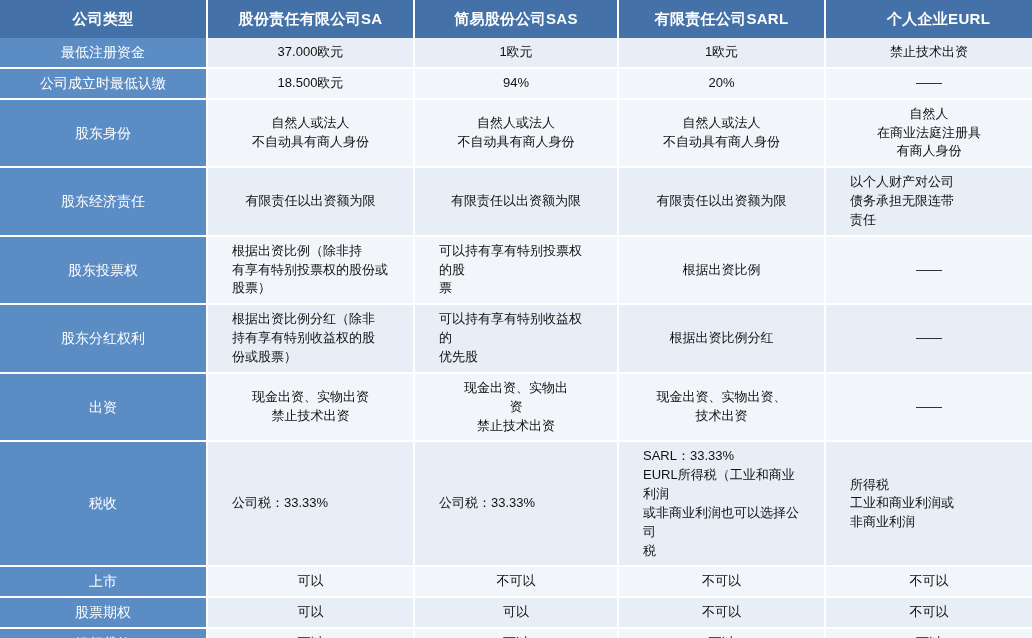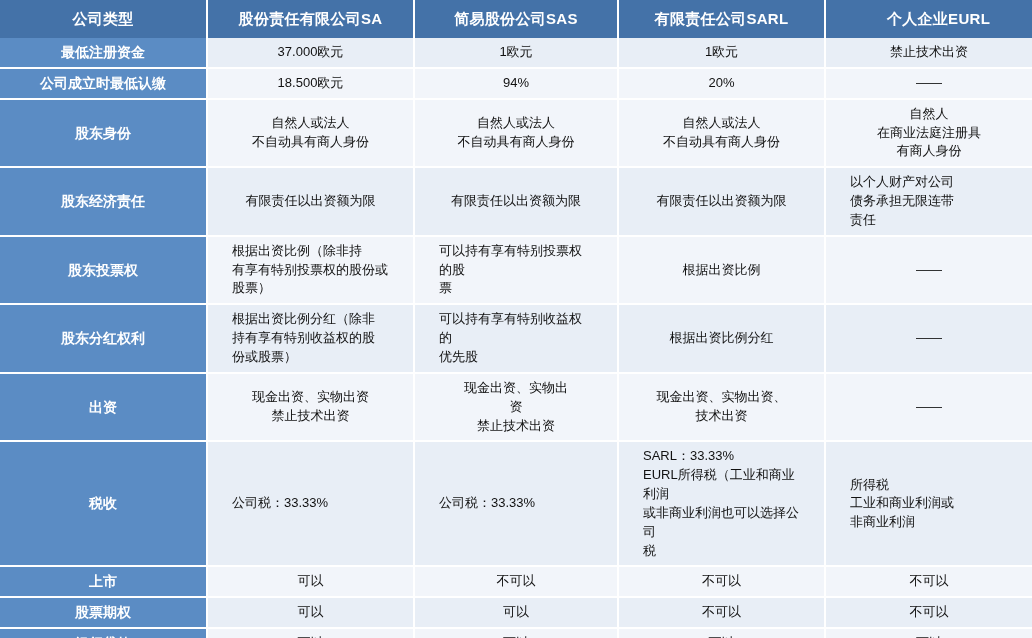--- a/index.html
+++ b/index.html
@@ -37,21 +37,21 @@
     vertical-align: middle;
     border-right: 2px solid #ffffff;
     letter-spacing: 0.3px;
   }
   th.hdr:last-child { border-right: none; padding-left: 20px; }
 
   td.rowhead {
     background: #5b8cc4;
     color: #ffffff;
     font-size: 14px;
-    font-weight: bold;
+    font-weight: normal;
     text-align: center;
     vertical-align: middle;
     border-bottom: 2px solid #ffffff;
     border-right: 2px solid #ffffff;
     padding: 4px 6px;
     line-height: 1.35;
   }
   td.cell {
     font-size: 13px;
     color: #111111;

